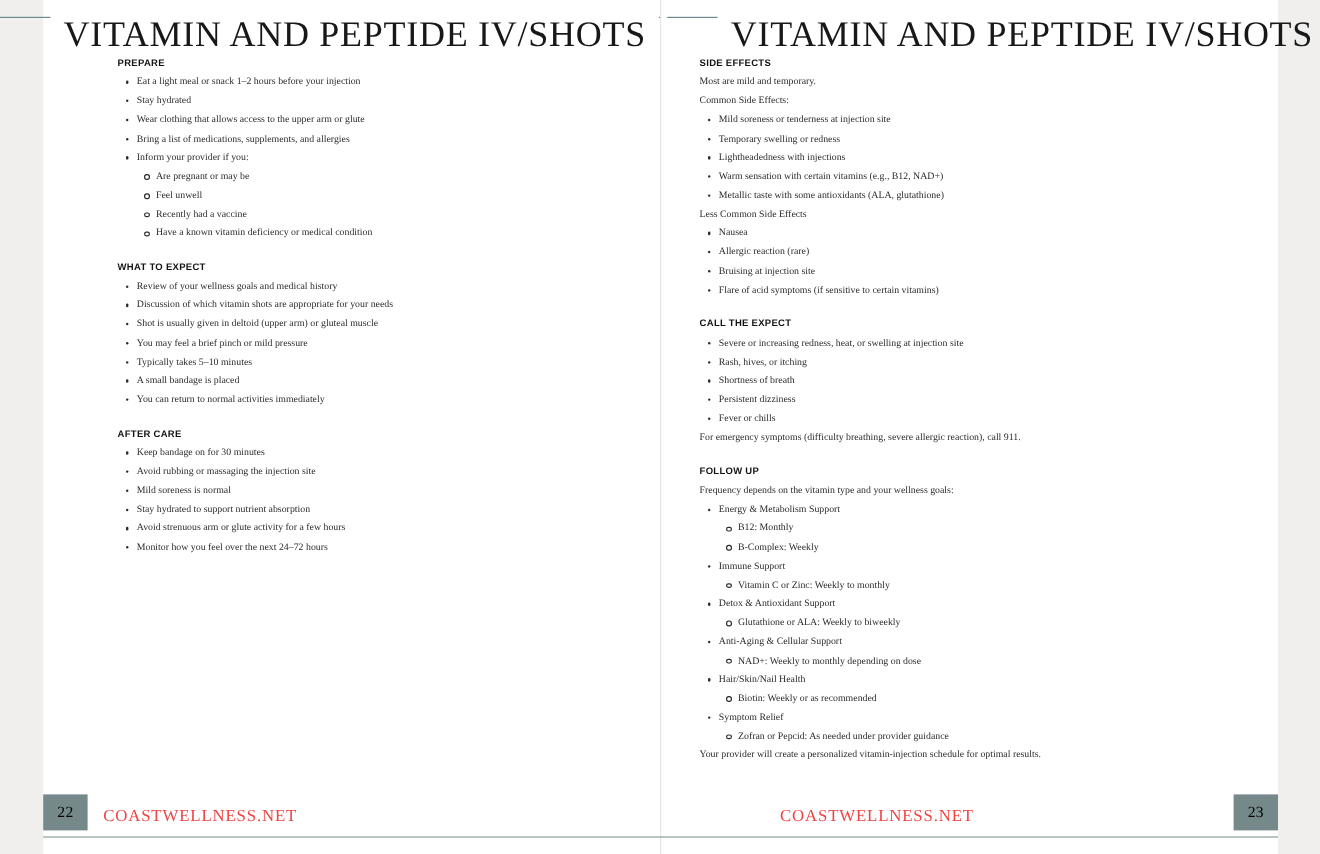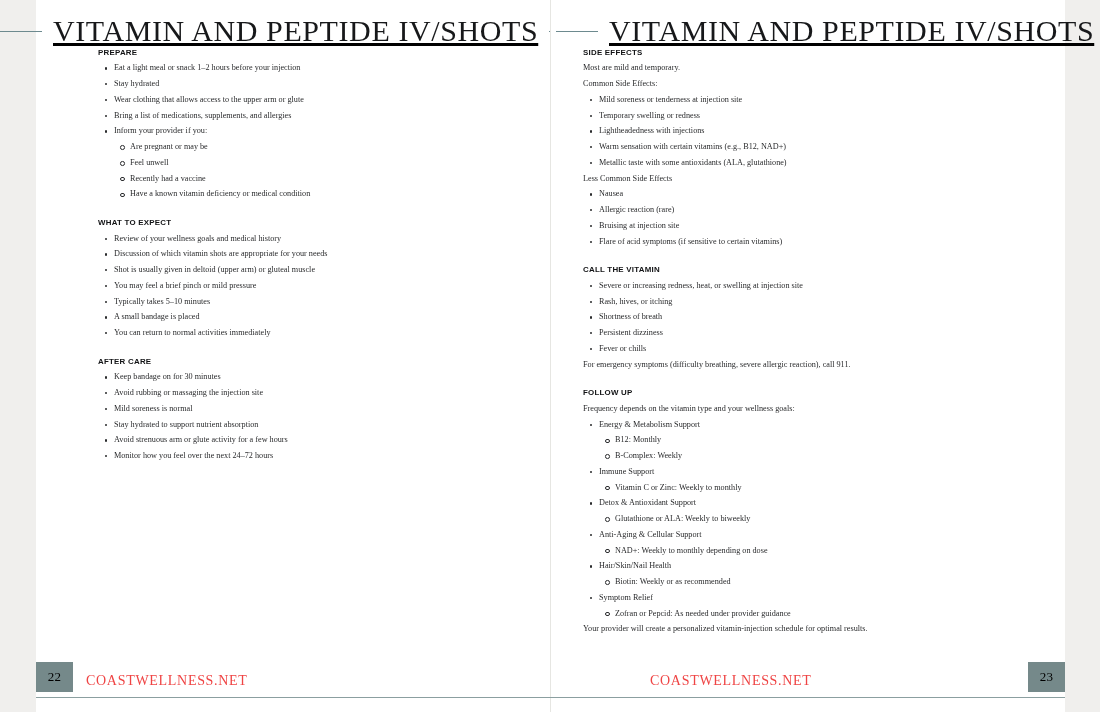--- a/index.html
+++ b/index.html
@@ -47,23 +47,21 @@
     width: 1px;
     background: #e6e6e2;
   }
 
   
   .page-header {
     position: absolute;
     top: 14px;
     height: 34px;
     display: flex;
-    align-items: center;
     white-space: nowrap;
-    text-decoration: underline;
   }
   .page-left .page-header  { left: -36px; right: 4px; }
   .page-right .page-header { left: 6px; right: -35px; }
 
   .head-rule {
     height: 1px;
     background: #6d8a8f;
     flex: 1 1 auto;
     min-width: 10px;
   }
@@ -280,21 +278,21 @@
           </ul>
           <p class="lead">Less Common Side Effects</p>
           <ul class="bullets">
             <li>Nausea</li>
             <li>Allergic reaction (rare)</li>
             <li>Bruising at injection site</li>
             <li>Flare of acid symptoms (if sensitive to certain vitamins)</li>
           </ul>
         </div>
         <div class="sect-block">
-          <h2 class="sect">CALL THE VITAMIN</h2>
+          <h2 class="sect">CALL THE EXPECT</h2>
           <ul class="bullets">
             <li>Severe or increasing redness, heat, or swelling at injection site</li>
             <li>Rash, hives, or itching</li>
             <li>Shortness of breath</li>
             <li>Persistent dizziness</li>
             <li>Fever or chills</li>
           </ul>
           <p class="lead">For emergency symptoms (difficulty breathing, severe allergic reaction), call 911.</p>
         </div>
         <div class="sect-block">

